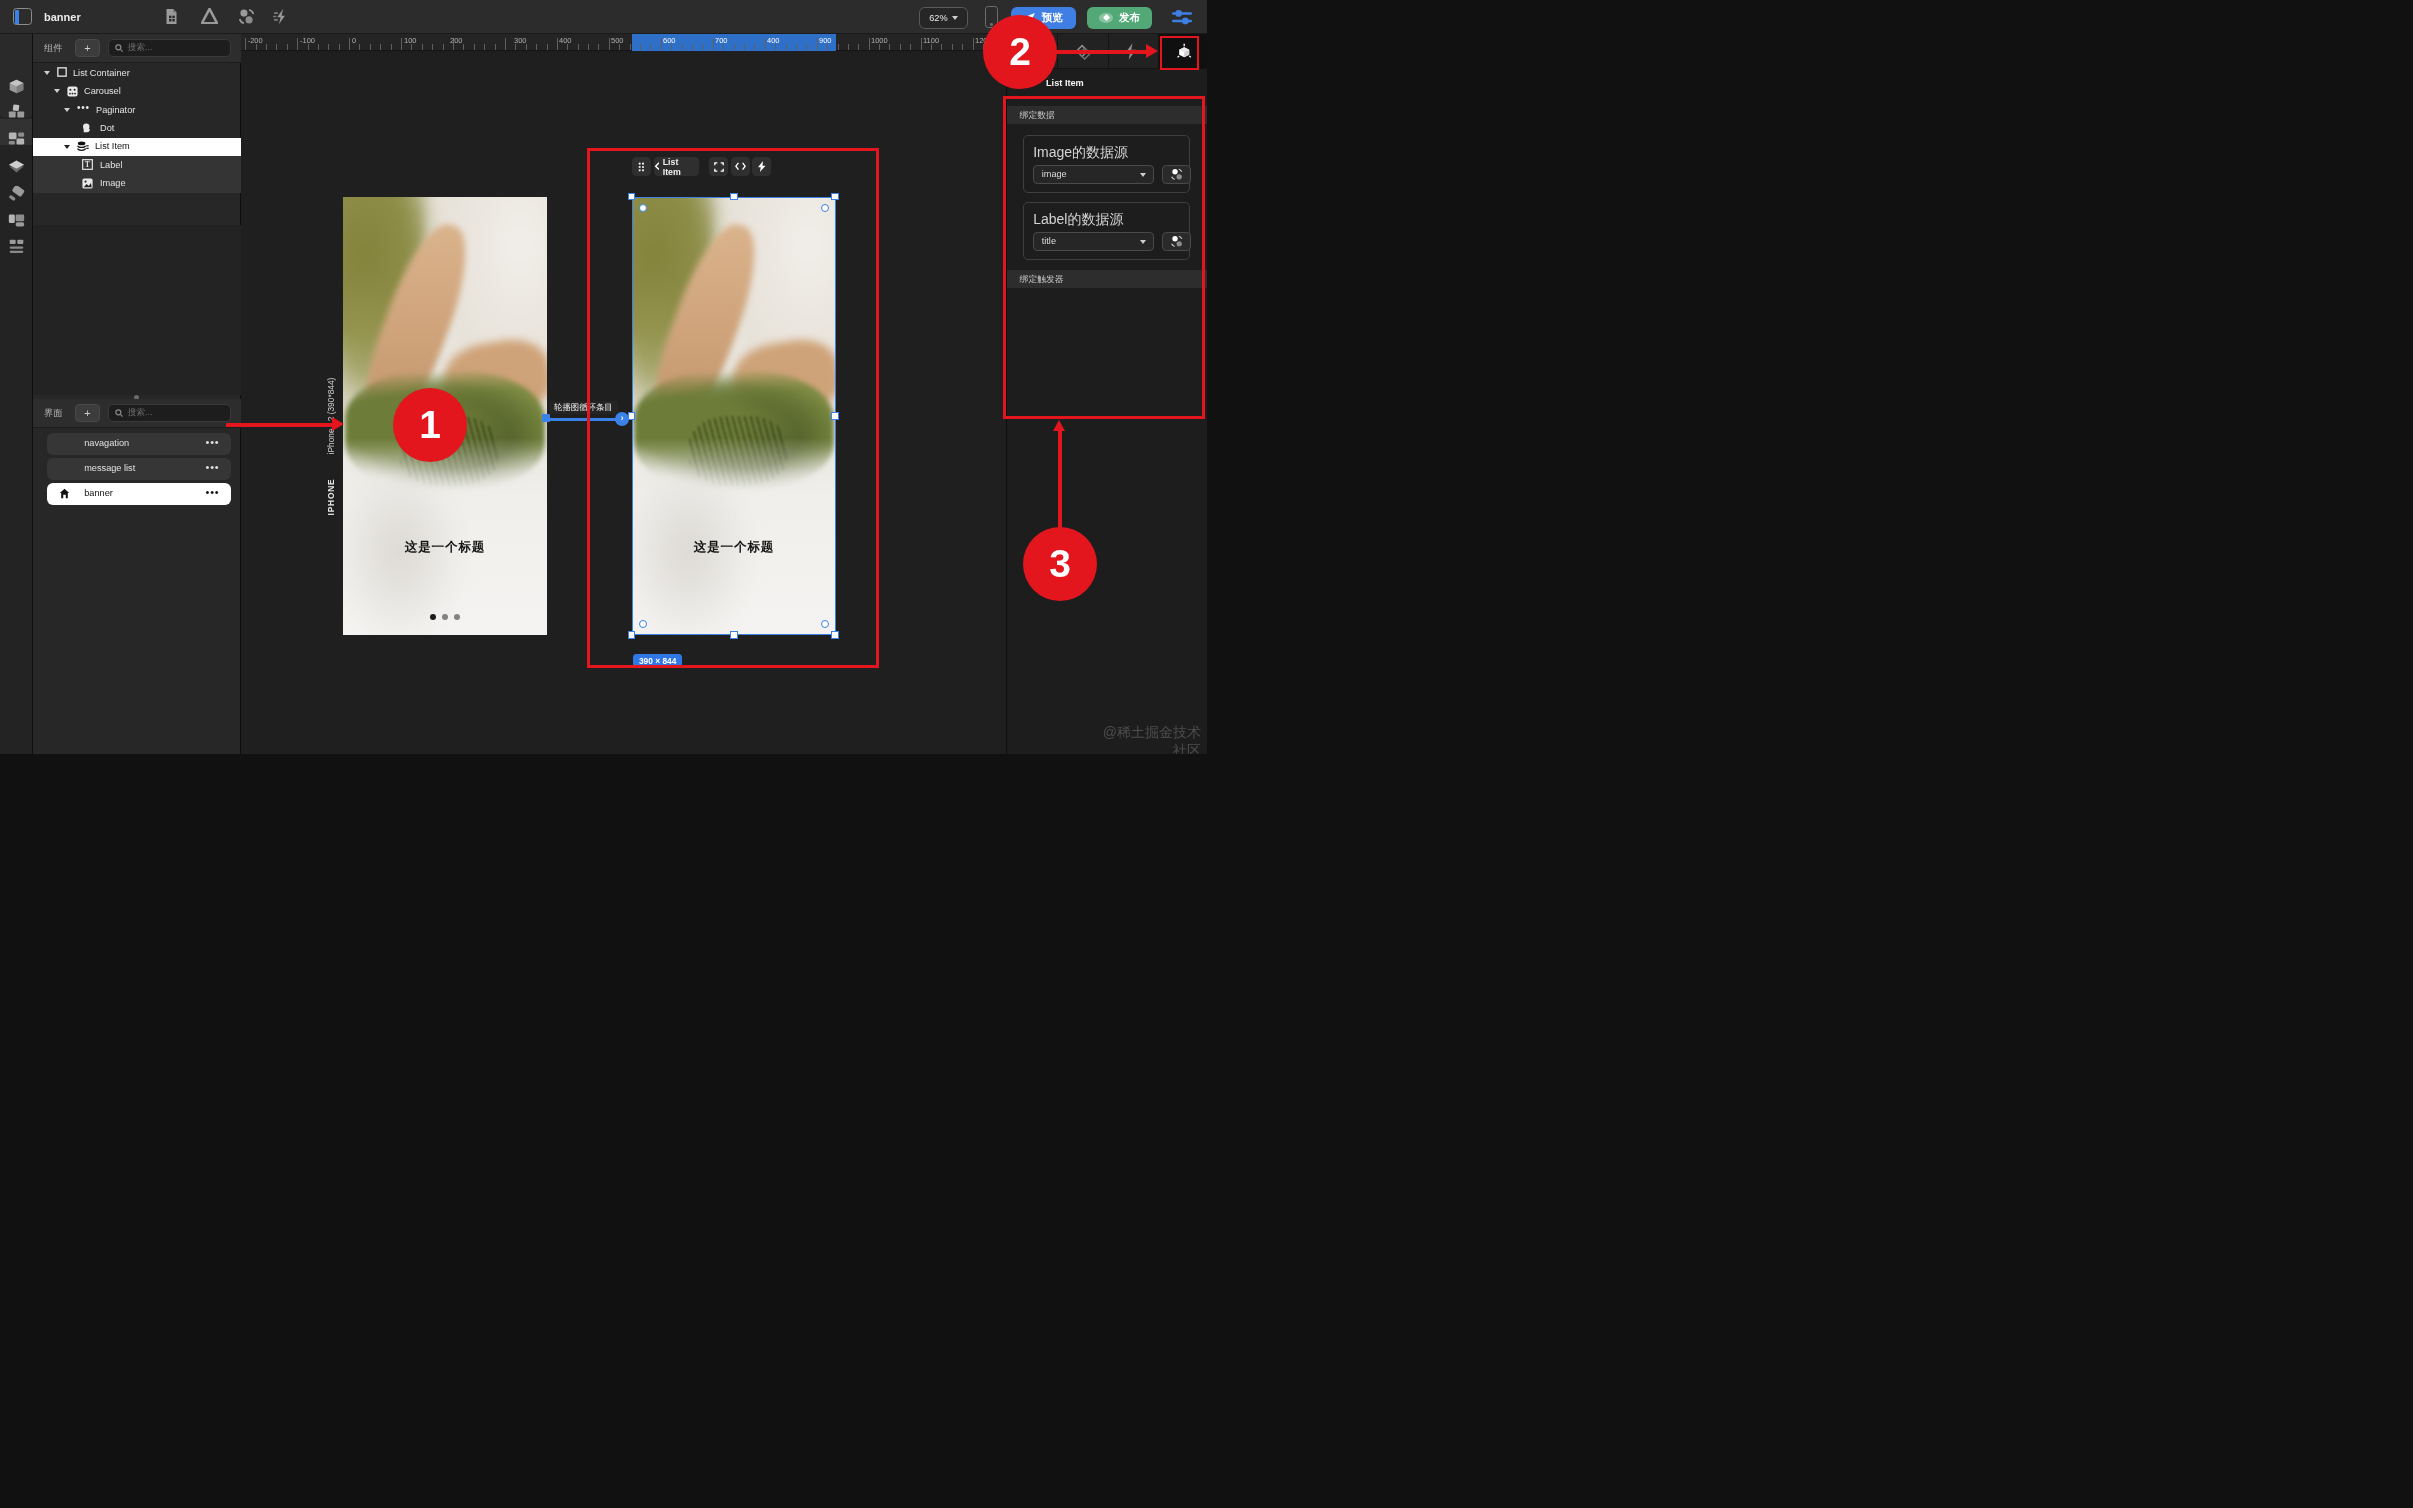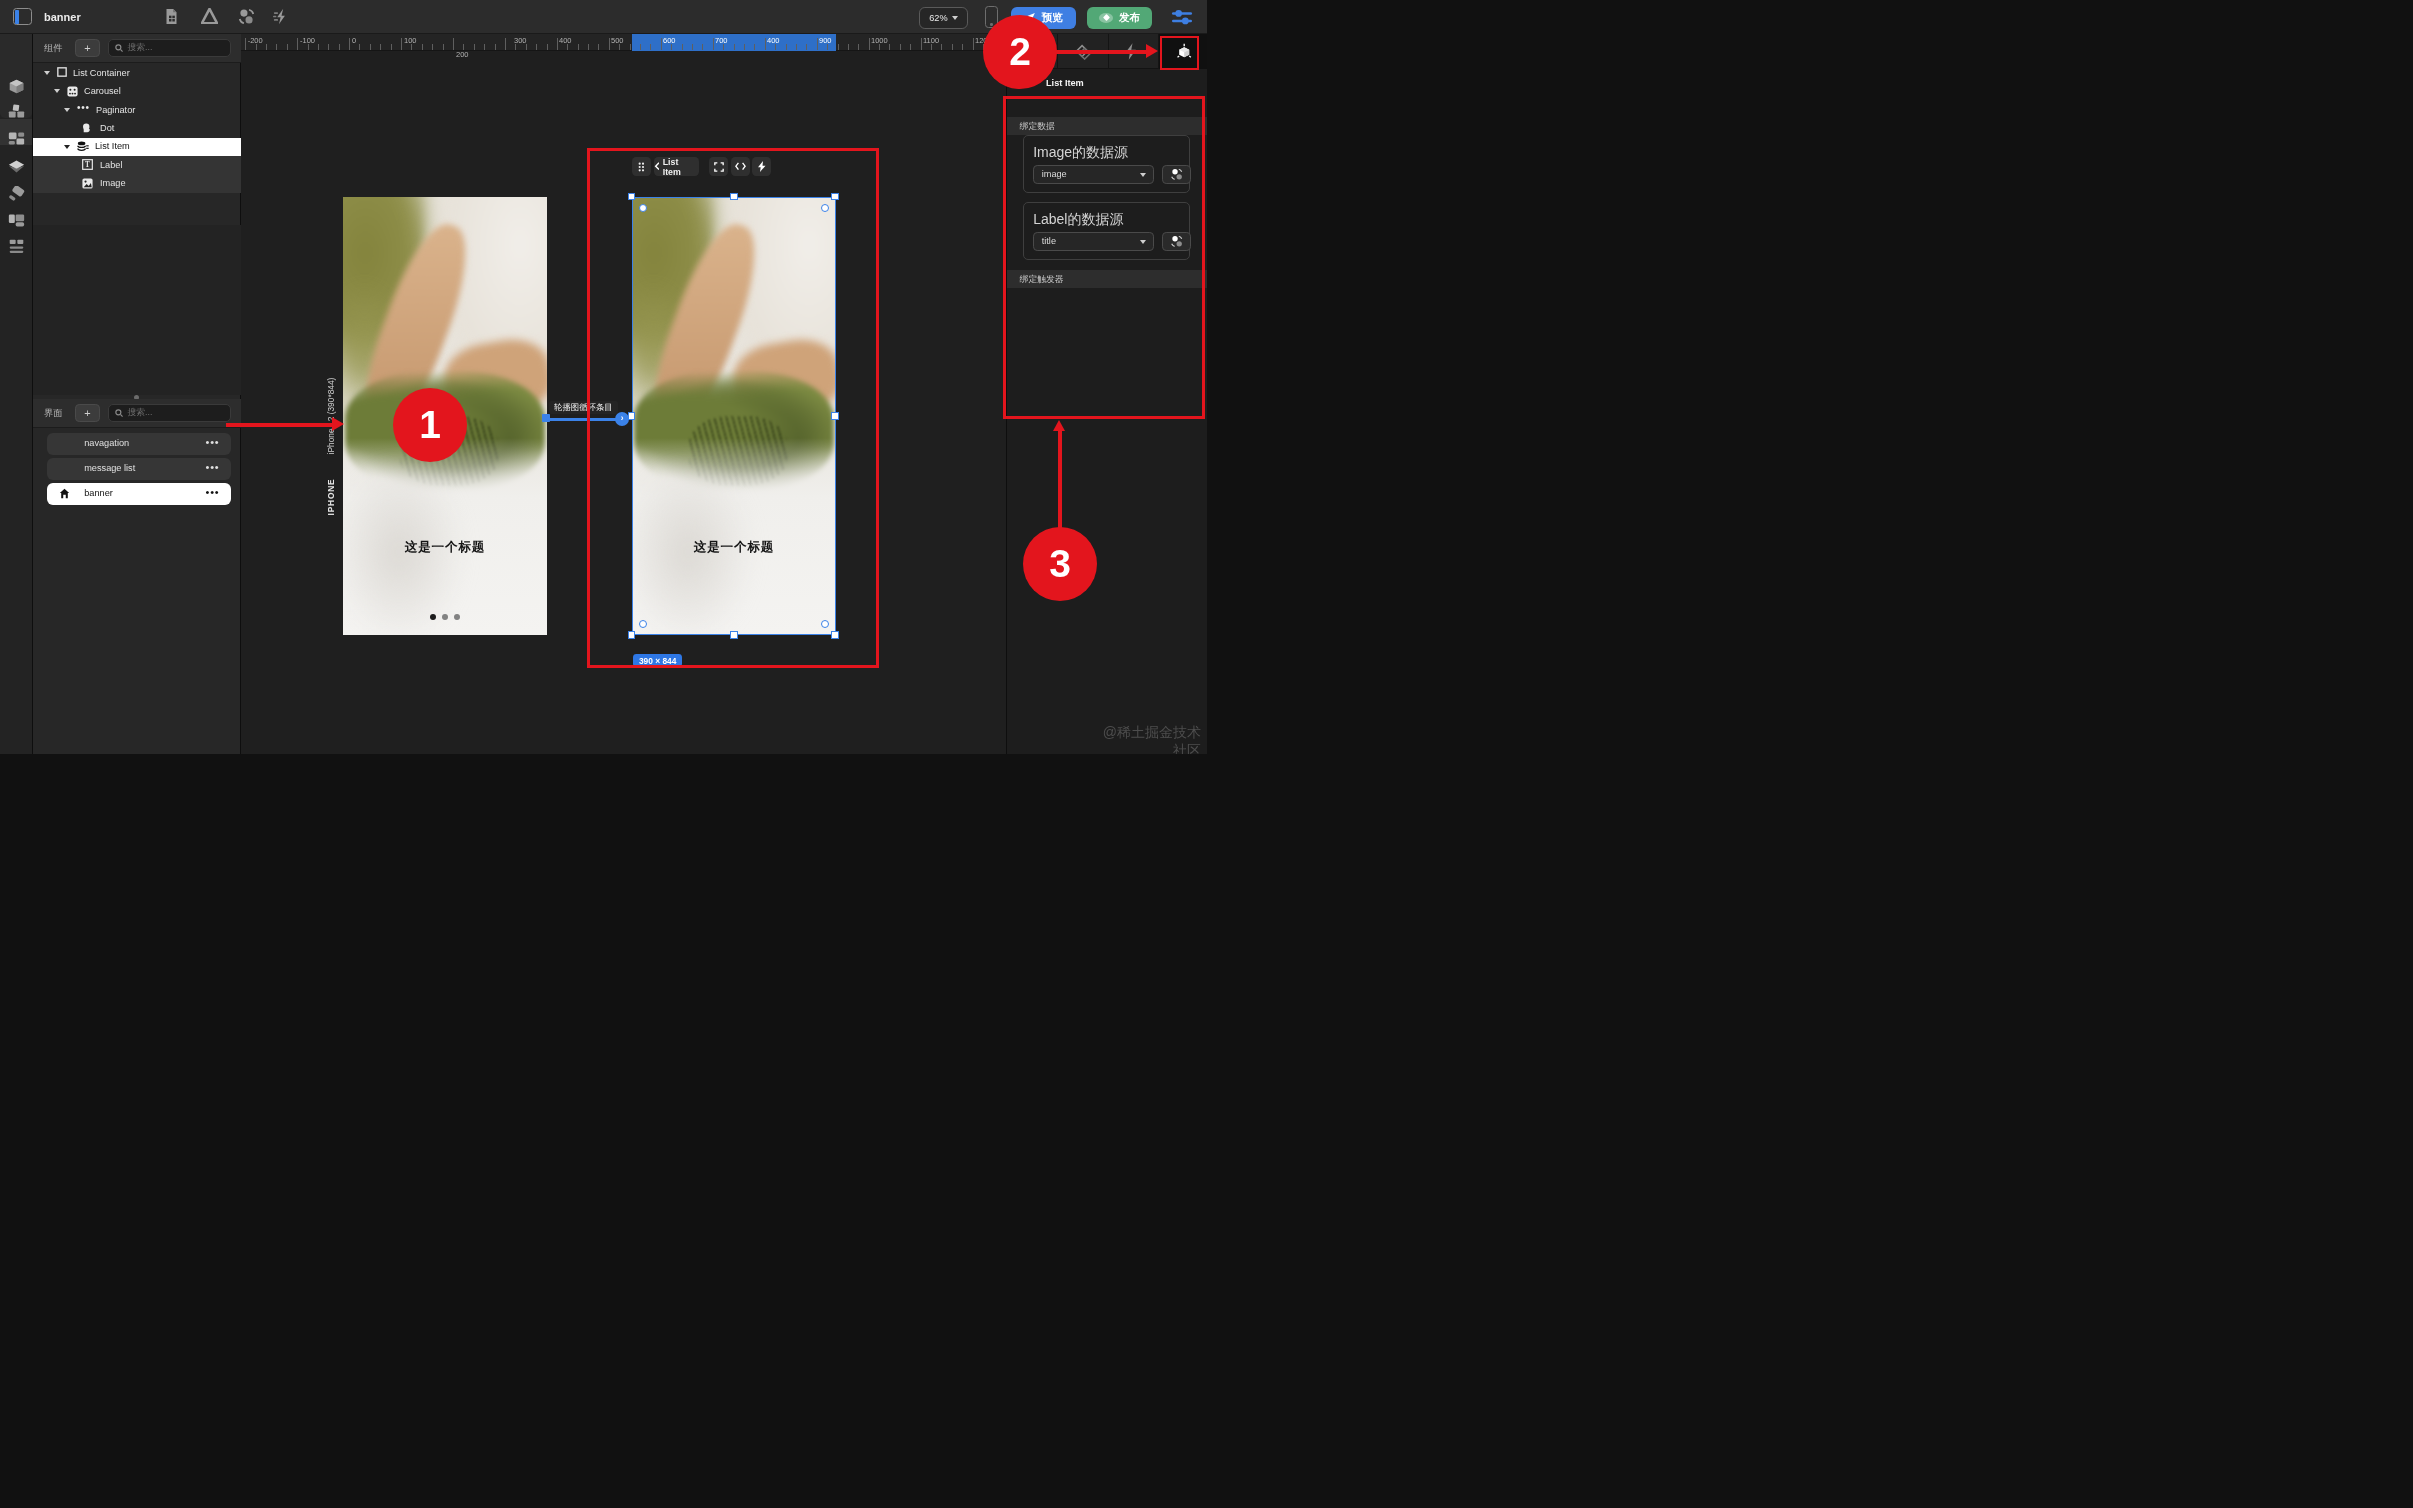--- a/index.html
+++ b/index.html
@@ -399,21 +399,21 @@
           <i class="tick minor" style="left: 129px;"></i>
           <i class="tick minor" style="left: 139px;"></i>
           <i class="tick minor" style="left: 150px;"></i>
           <i class="tick major" style="left: 160px;"></i>
           <span class="tick-lab" style="left: 163px;">100</span>
           <i class="tick minor" style="left: 170px;"></i>
           <i class="tick minor" style="left: 181px;"></i>
           <i class="tick minor" style="left: 191px;"></i>
           <i class="tick minor" style="left: 202px;"></i>
           <i class="tick major" style="left: 212px;"></i>
-          <span class="tick-lab" style="left: 215px; margin-top: 14px;">200</span>
+          <span class="tick-lab" style="left: 209px;">200</span>
           <i class="tick minor" style="left: 222px;"></i>
           <i class="tick minor" style="left: 233px;"></i>
           <i class="tick minor" style="left: 243px;"></i>
           <i class="tick minor" style="left: 254px;"></i>
           <i class="tick major" style="left: 264px;"></i>
           <span class="tick-lab" style="left: 273px;">300</span>
           <i class="tick minor" style="left: 274px;"></i>
           <i class="tick minor" style="left: 285px;"></i>
           <i class="tick minor" style="left: 295px;"></i>
           <i class="tick minor" style="left: 306px;"></i>
@@ -590,21 +590,21 @@
             <path d="M11 5 17 8v6l-6 3-6-3V8z" fill="#fff"></path>
             <path d="M11 5 17 8l-6 3-6-3z" fill="#e8e8e8"></path>
             <path d="M11 11v6l6-3V8z" fill="#cfcfcf"></path>
             <path d="M11 1v3M3 17l2-1.5M19 17l-2-1.5" stroke="#fff" stroke-width="1.6"></path>
           </svg>
       </div>
     </div>
 
     <div class="rtitle">List Item</div>
 
-    <div class="rsection" style="top:83px">绑定数据</div>
+    <div class="rsection" style="top:72px">绑定数据</div>
 
     <div class="rgroup" style="top:101px">
       <div class="rglabel">Image的数据源</div>
       <div class="rselect">
         <span>image</span>
         <span class="chev"></span>
       </div>
       <div class="rswap">
         <svg width="13.4" height="12.6" viewBox="0 0 16 15">
             <circle cx="6" cy="4.5" r="3.2" fill="#fff"></circle>

